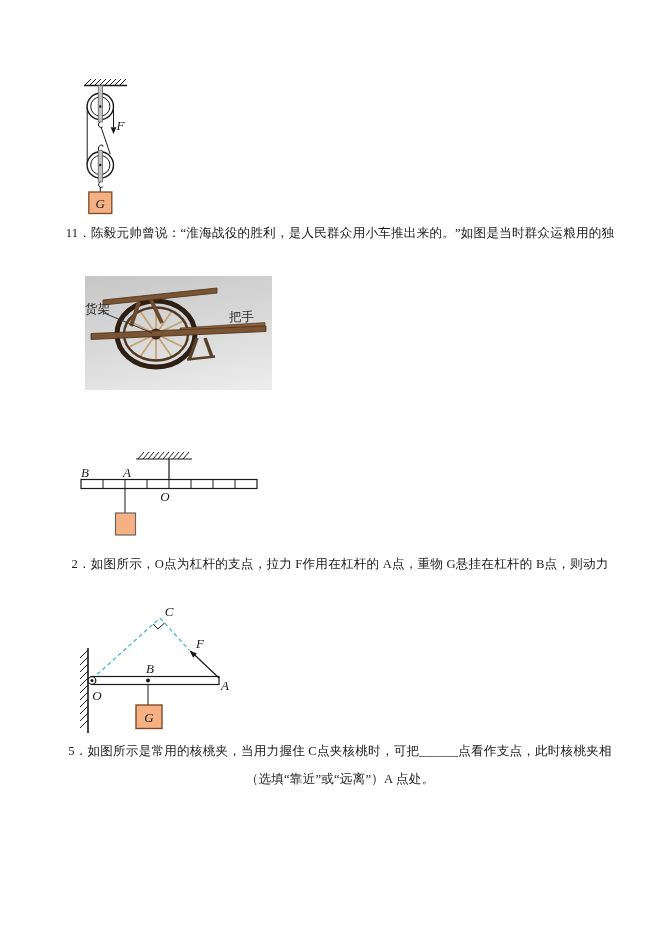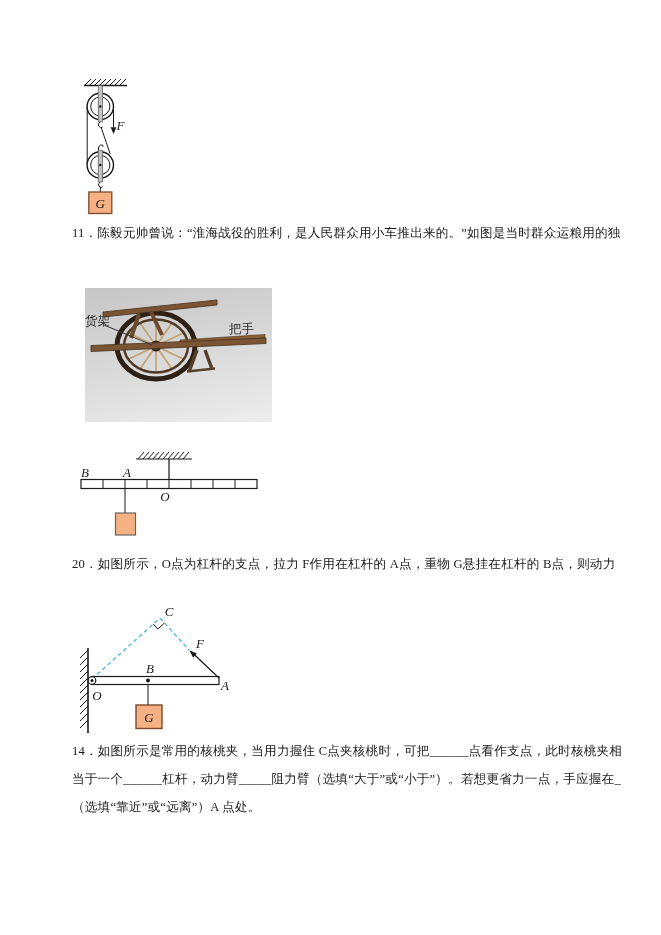--- a/index.html
+++ b/index.html
@@ -1,21 +1,21 @@
 <!DOCTYPE html>
 <html><head>
 <meta charset="utf-8">
 <style>
   html,body{margin:0;padding:0;background:#ffffff;}
   .page{position:relative;width:661px;height:935px;background:#ffffff;overflow:hidden;
         font-family:"Liberation Serif","DejaVu Serif",serif;color:#1a1a1a;}
-  .qblock{position:absolute;left:72px;width:560px;}
+  .qblock{position:absolute;left:60px;width:560px;text-align:center;}
   .tline{font-size:12.6px;line-height:28px;white-space:pre;letter-spacing:0.2px;}
   .fig{position:absolute;}
-  .photo{position:absolute;left:85px;top:288px;width:187px;height:134px;
+  .photo{position:absolute;left:85px;top:276px;width:187px;height:114px;
          background:linear-gradient(168deg,#c6c6c6 0%,#d7d7d7 45%,#ededed 100%);}
   .photo svg{position:absolute;left:0;top:0;}
   .ink{stroke:#1a1a1a;fill:none;}
   .w1{stroke-width:1;} .w12{stroke-width:1.2;} .w14{stroke-width:1.4;} .w16{stroke-width:1.6;}
   .whitefill{fill:#ffffff;}
   .axle{fill:#c3c3c3;stroke:#555;stroke-width:0.7;}
   .flabel{font:italic 13px "Liberation Serif","DejaVu Serif",serif;fill:#1a1a1a;}
   .cjk{font:12.5px "Liberation Serif","DejaVu Serif",serif;fill:#2b2b2b;}
   .plank{fill:#7a5433;stroke:#46311c;stroke-width:0.8;}
   .plank2{fill:#8a6038;stroke:#46311c;stroke-width:0.6;}
@@ -89,21 +89,21 @@
     <rect x="81" y="479.5" width="176" height="9" class="ink w12 whitefill"></rect>
     <path class="ink w1" d="M103,479.5 v9 M125,479.5 v9 M147,479.5 v9 M169,479.5 v9 M191,479.5 v9 M213,479.5 v9 M235,479.5 v9"></path>
     <text x="85" y="477" text-anchor="middle" class="flabel">B</text>
     <text x="127" y="477" text-anchor="middle" class="flabel">A</text>
     <text x="165" y="501" text-anchor="middle" class="flabel">O</text>
     <line x1="125" y1="488.5" x2="125" y2="513" class="ink w1"></line>
     <rect x="115.5" y="513" width="20" height="22" stroke="#666" stroke-width="1.2" fill="#f5b183"></rect>
   </svg>
 
   <div class="qblock" style="top:550px">
-    <div class="tline">20．如图所示，O点为杠杆的支点，拉力 F作用在杠杆的 A点，重物 G悬挂在杠杆的 B点，则动力</div>
+    <div class="tline">2．如图所示，O点为杠杆的支点，拉力 F作用在杠杆的 A点，重物 G悬挂在杠杆的 B点，则动力</div>
   </div>
 
   <svg class="fig" style="left:75px;top:600px" width="160" height="135" viewBox="75 600 160 135">
     <line x1="88" y1="648" x2="88" y2="733" class="ink w16"></line>
     <path class="ink w1" d="M88,650 l-8,8 M88,657 l-8,8 M88,664 l-8,8 M88,671 l-8,8 M88,678 l-8,8 M88,685 l-8,8 M88,692 l-8,8 M88,699 l-8,8 M88,706 l-8,8 M88,713 l-8,8 M88,720 l-8,8"></path>
 
     <path d="M92,679 L160,618" stroke-width="1.3" fill="none" stroke-dasharray="4,3" stroke="#45b8dc"></path>
     <path d="M160,618 L189.5,650.5" stroke-width="1.3" fill="none" stroke-dasharray="4,3" stroke="#45b8dc"></path>
     <path d="M153.3,624 L157.8,629 L164.5,623" class="ink w1"></path>
 
@@ -120,18 +120,17 @@
     <text x="149" y="722" text-anchor="middle" class="flabel">G</text>
 
     <text x="97" y="700" text-anchor="middle" class="flabel">O</text>
     <text x="150" y="673" text-anchor="middle" class="flabel">B</text>
     <text x="225" y="690" text-anchor="middle" class="flabel">A</text>
     <text x="169" y="616" text-anchor="middle" class="flabel">C</text>
     <text x="196" y="648" class="flabel">F</text>
   </svg>
 
   <div class="qblock" style="top:737px">
-    <div class="tline">14．如图所示是常用的核桃夹，当用力握住 C点夹核桃时，可把______点看作支点，此时核桃夹相</div>
-    <div class="tline">当于一个______杠杆，动力臂_____阻力臂（选填“大于”或“小于”）。若想更省力一点，手应握在_</div>
+    <div class="tline">5．如图所示是常用的核桃夹，当用力握住 C点夹核桃时，可把______点看作支点，此时核桃夹相</div>
     <div class="tline">（选填“靠近”或“远离”）A 点处。</div>
   </div>
 
 </div>
 
 </body></html>

